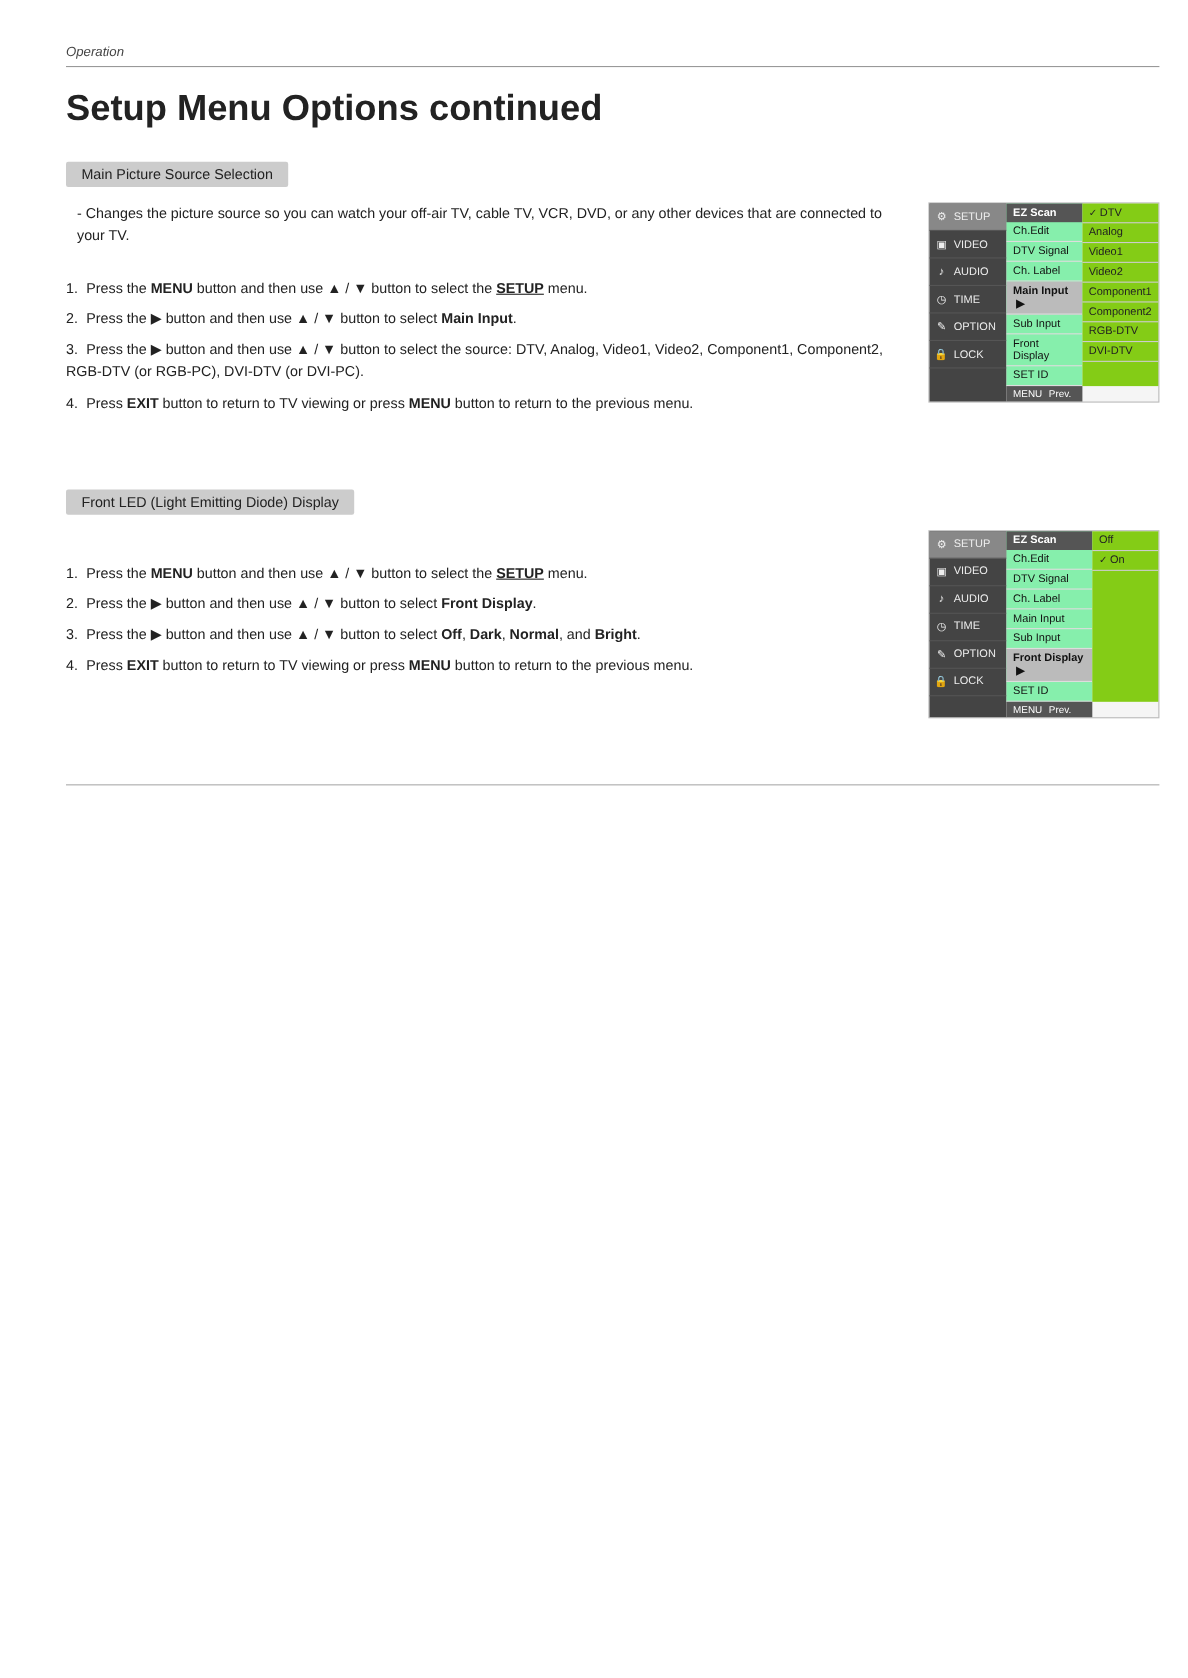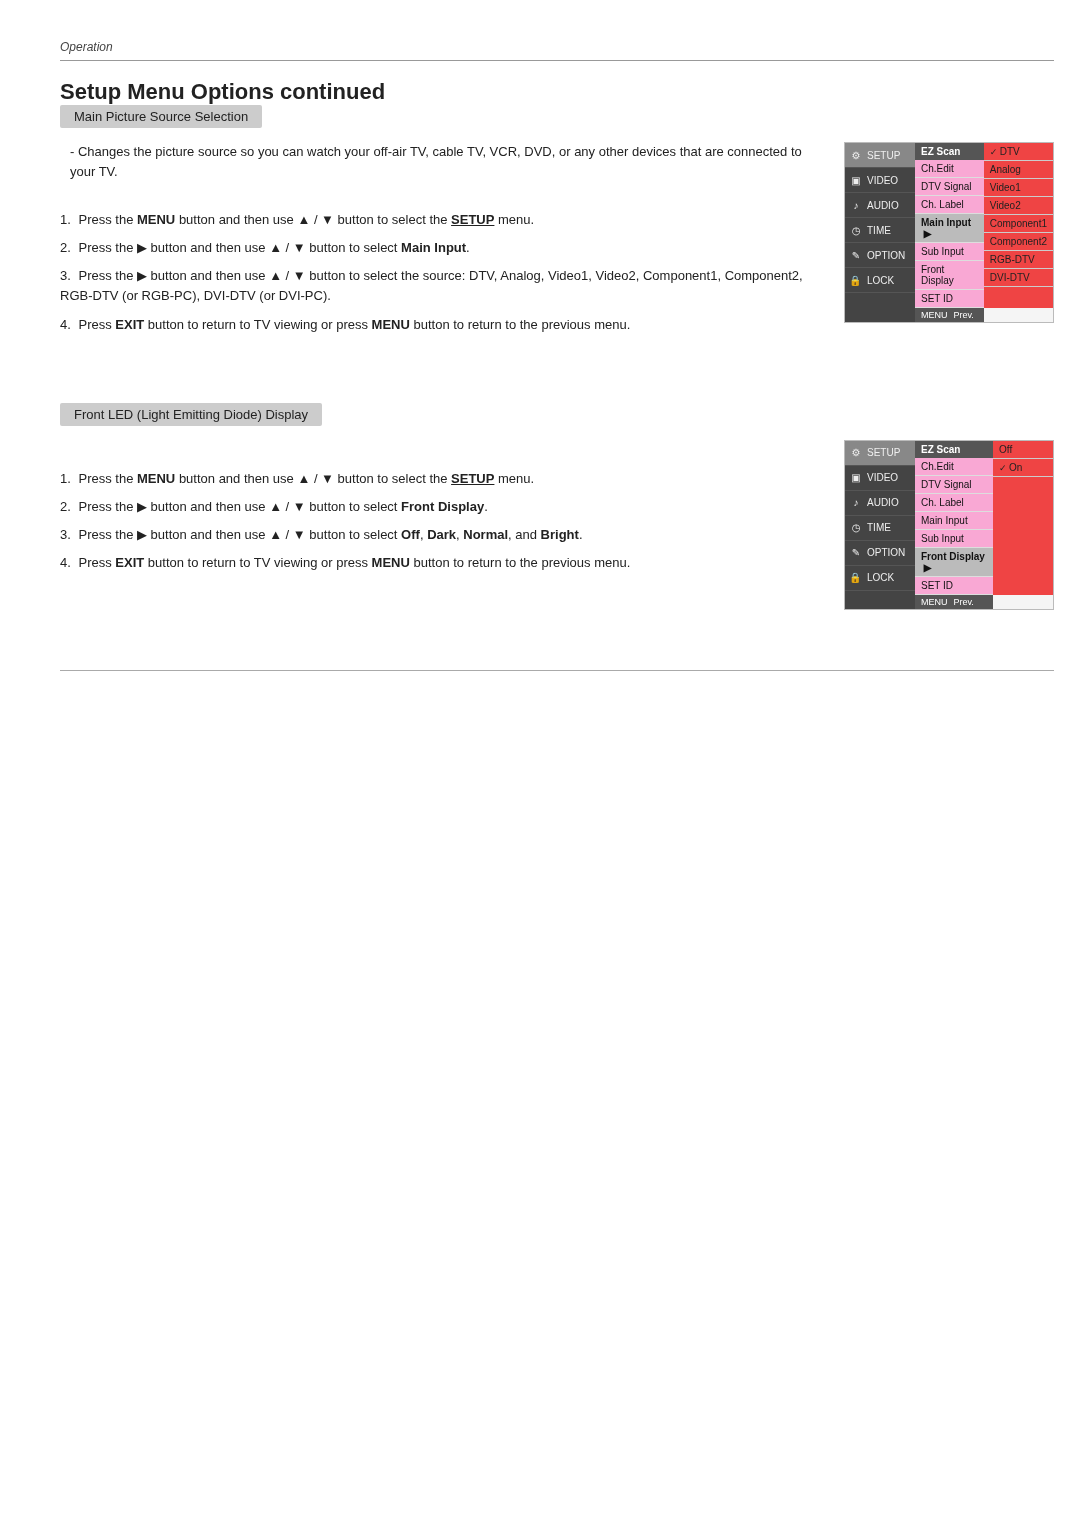--- a/index.html
+++ b/index.html
@@ -20,22 +20,23 @@
       font-size: 12px;
       color: #444;
       margin-bottom: 6px;
     }
     hr.top-rule {
       border: none;
       border-top: 1px solid #999;
       margin-bottom: 18px;
     }
     h1.page-title {
-      font-size: 22px;
+      font-size: 33px;
       font-weight: bold;
+      margin-bottom: 30px;
     }
     .section {
       margin-bottom: 40px;
     }
     .section-header {
       display: inline-block;
       background: #ccc;
       padding: 4px 14px;
       font-size: 13px;
       font-weight: normal;
@@ -100,21 +101,21 @@
       background: #888;
     }
     .menu-icon {
       width: 14px;
       height: 14px;
       display: inline-flex;
       align-items: center;
       justify-content: center;
     }
     .menu-main {
-      background: #f9a8d4;
+      background: #86efac;
       color: #111;
       vertical-align: top;
     }
     .menu-main .menu-top {
       background: #555;
       color: #fff;
       padding: 3px 6px;
       font-weight: bold;
       font-size: 10px;
     }
@@ -122,21 +123,21 @@
       padding: 3px 6px;
       font-size: 10px;
       border-bottom: 1px solid #ddd;
       display: flex;
       justify-content: space-between;
     }
     .menu-main .menu-row.active {
       font-weight: bold;
     }
     .submenu {
-      background: #ef4444;
+      background: #84cc16;
       vertical-align: top;
       min-width: 60px;
     }
     .submenu .sub-row {
       padding: 3px 6px;
       font-size: 10px;
       border-bottom: 1px solid #ccc;
     }
     .submenu .sub-row.checked::before {
       content: '✓ ';

